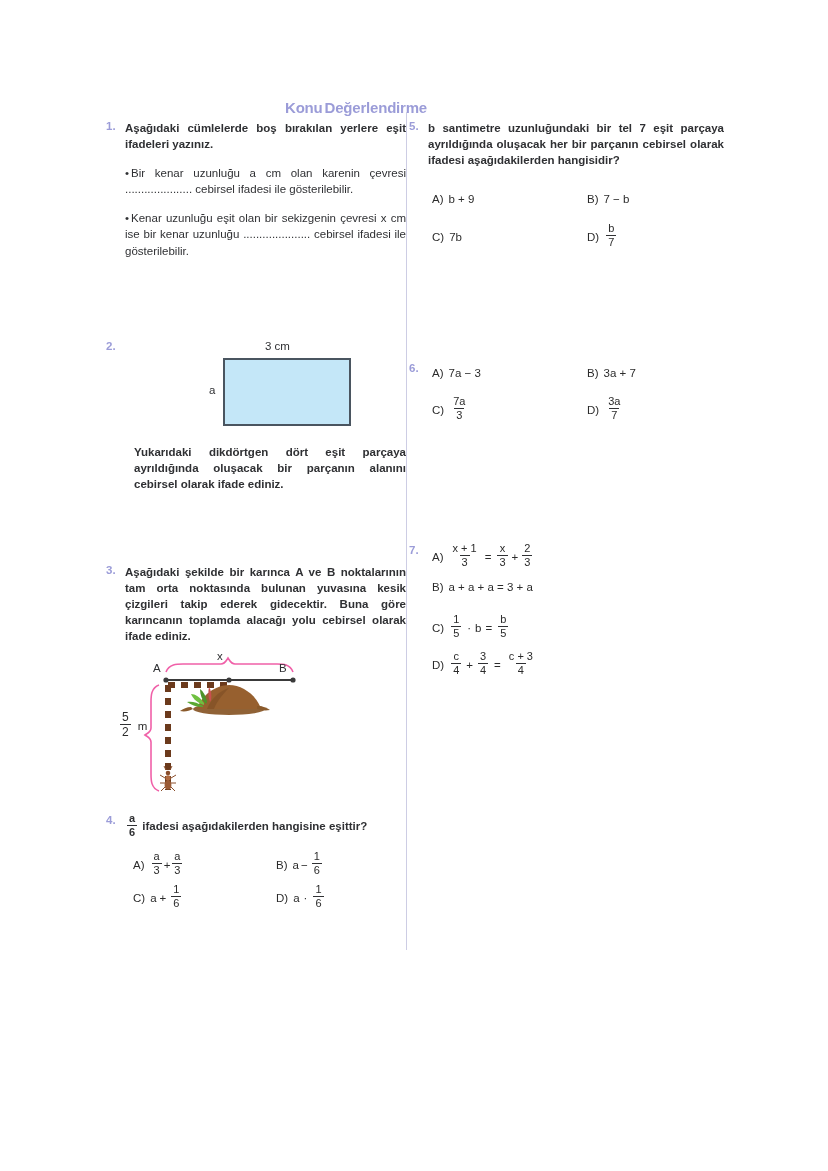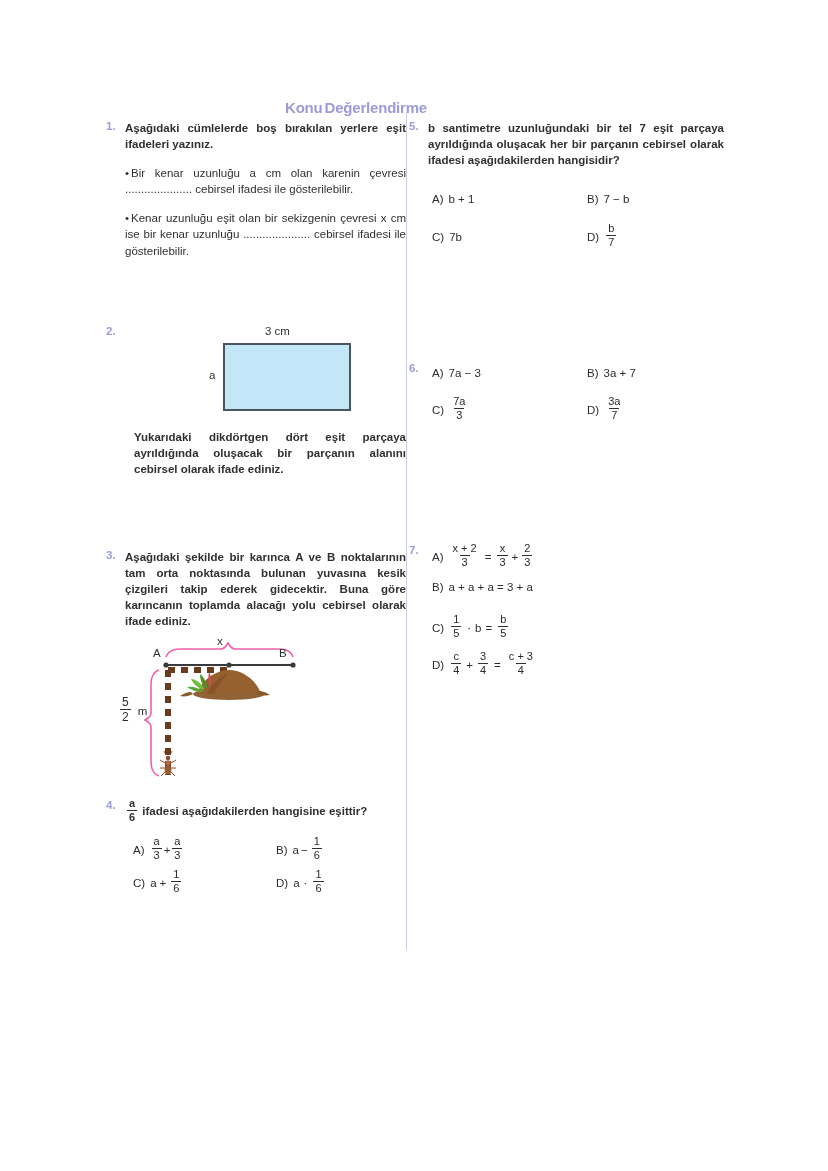--- a/index.html
+++ b/index.html
@@ -68,21 +68,21 @@
     vertical-align:middle;
     margin:0 2px;
     line-height:1;
     position:relative;top:-1px;
   }
   .frac .num{font-size:11px;padding:0 2px 1px;}
   .frac .den{font-size:11px;padding:1px 2px 0;border-top:1.3px solid #2f3033;}
   .frac.big .num,.frac.big .den{font-size:12px;}
 
   
-  .fig2{position:relative;height:104px;margin-top:2px;}
+  .fig2{position:relative;height:104px;margin-top:17px;}
   .fig2 .lbl-top{
     position:absolute;left:140px;top:0;
     font-size:11.5px;color:#2f3033;
   }
   .fig2 .rect{
     position:absolute;left:98px;top:18px;width:128px;height:68px;
     background:#c4e7f8;border:2px solid #4a5560;box-sizing:border-box;
   }
   .fig2 .lbl-a{
     position:absolute;left:84px;top:44px;
@@ -270,21 +270,21 @@
   <div class="col-right">
 
     <div class="q">
       <div class="qnum">5.</div>
       <div class="qbody">
         <div class="qtext">b santimetre uzunluğundaki bir tel 7 eşit parçaya ayrıldığında oluşacak her bir parçanın cebirsel olarak ifadesi aşağıdakilerden hangisidir?</div>
         <div class="opts" style="margin-top:20px;margin-left:4px">
           <div class="optrow" style="margin-bottom:14px">
             <span class="opt o1" style="width:155px">
               <span class="lbl">A)</span>
-              <span>b + 1</span>
+              <span>b + 9</span>
             </span>
             <span class="opt">
               <span class="lbl">B)</span>
               <span>7 − b</span>
             </span>
           </div>
           <div class="optrow">
             <span class="opt o1" style="width:155px">
               <span class="lbl">C)</span>
               <span>7b</span>
@@ -341,21 +341,21 @@
 
     <div class="q">
       <div class="qnum">7.</div>
       <div class="qbody">
 
         <div class="opts optlist" style="margin-top:14px;margin-left:4px">
           <div class="optrow" style="margin-bottom:12px">
             <span class="opt">
               <span class="lbl">A)</span>
               <span class="frac">
-                <span class="num">x + 2</span>
+                <span class="num">x + 1</span>
                 <span class="den">3</span>
               </span>
               <span style="margin:0 4px">=</span>
               <span class="frac">
                 <span class="num">x</span>
                 <span class="den">3</span>
               </span>
               <span style="margin:0 2px">+</span>
               <span class="frac">
                 <span class="num">2</span>

